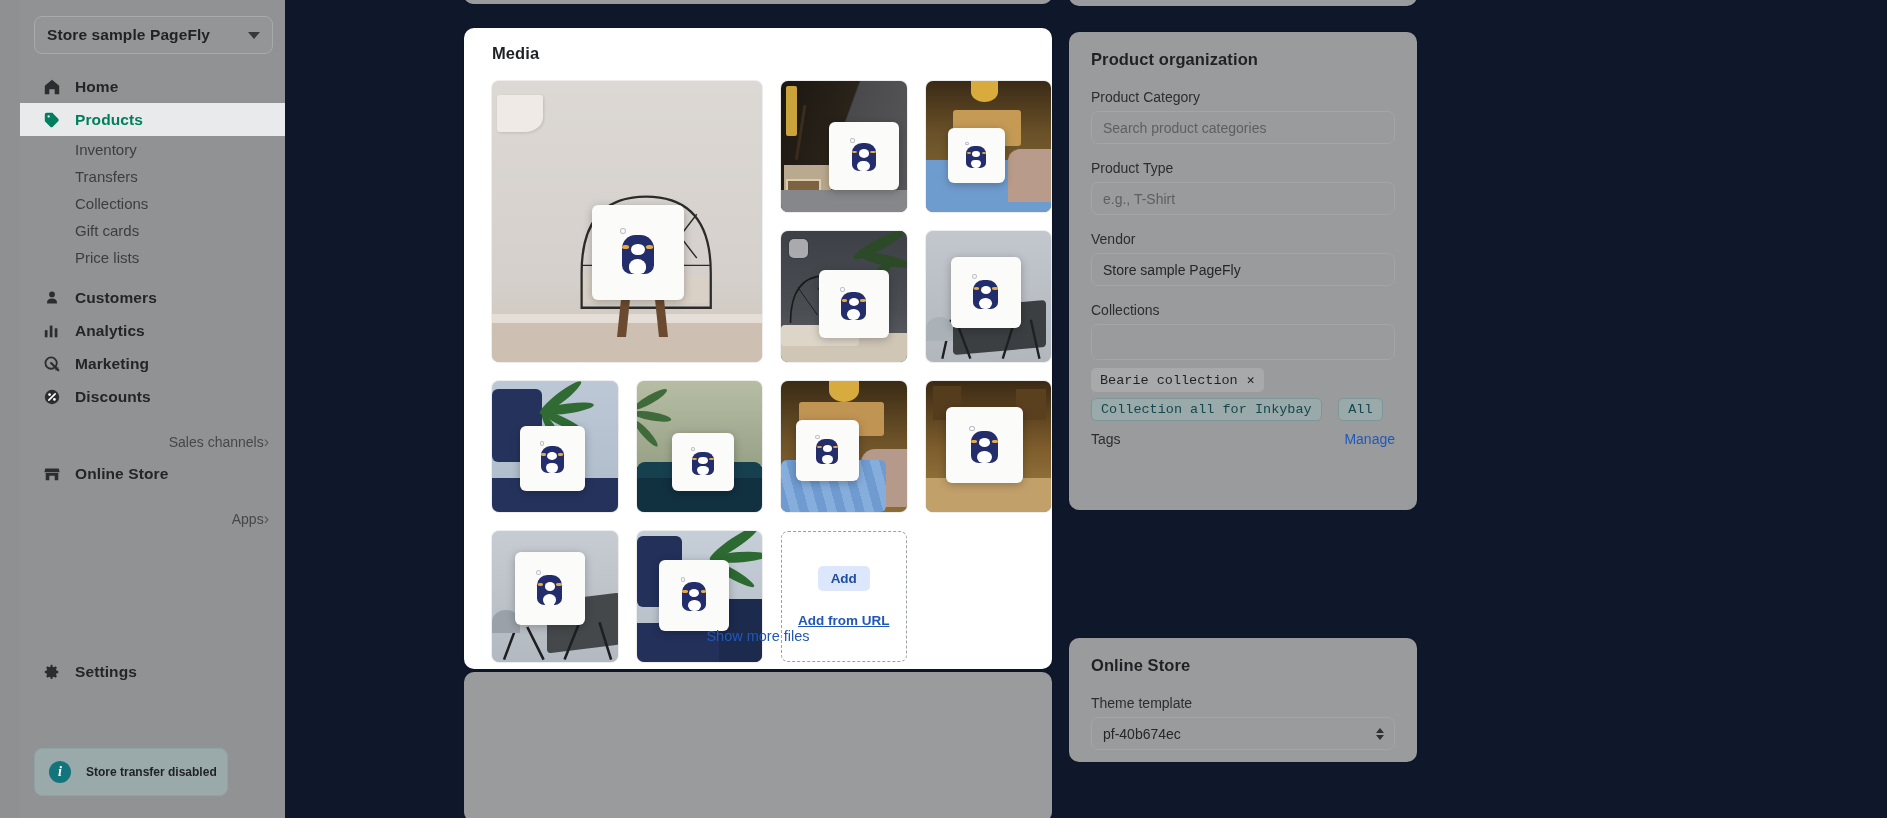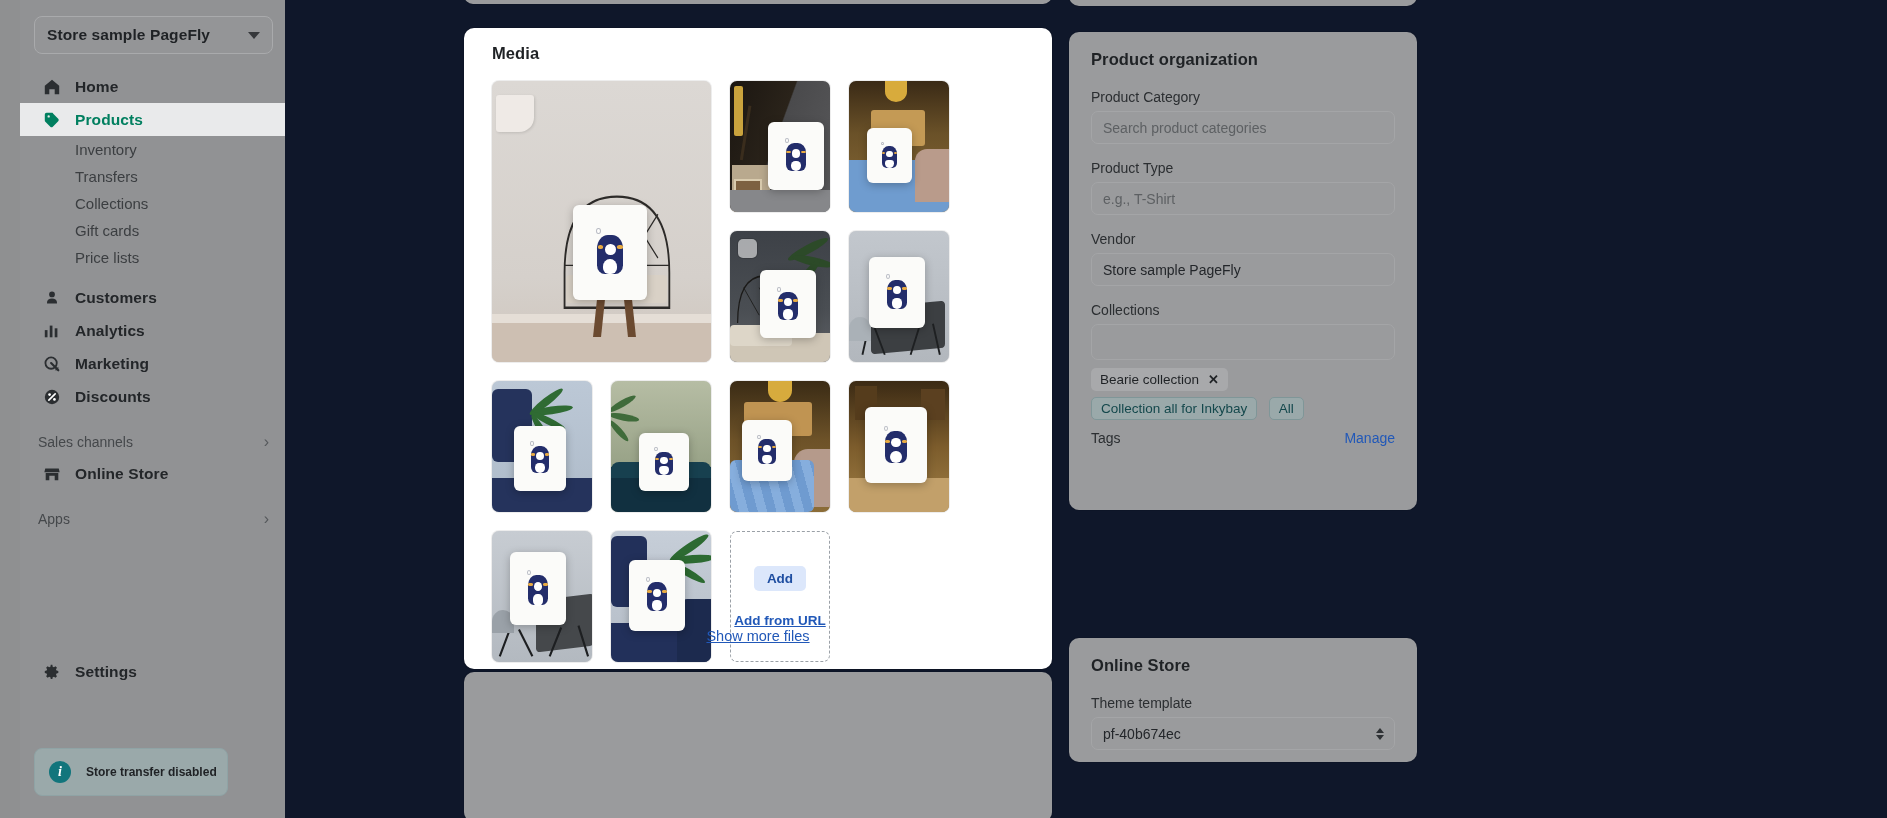--- a/index.html
+++ b/index.html
@@ -83,20 +83,21 @@
   .nav-sub .label {
     font-size: 15px; color: #3b3e41; font-weight: 500;
   }
 
   .nav-section {
     display: flex; align-items: center;
     height: 30px;
     padding: 0 16px 0 18px;
     margin-top: 14px;
     cursor: pointer;
+    text-align: right;
   }
   .nav-section .label {
     flex: 1;
     font-size: 14px; color: #45484b; font-weight: 500;
   }
   .nav-section .chev {
     color: #56595c; font-size: 16px; line-height: 1;
   }
 
   .nav-spacer-small { height: 10px; }
@@ -162,21 +163,21 @@
   }
   #media-title {
     position: absolute; left: 28px; top: 16px;
     font-size: 16.5px; font-weight: 700; color: #1f2225;
     letter-spacing: 0.1px;
   }
 
   
   #media-grid {
     position: absolute; left: 28px; top: 53px;
-    width: 457px;
+    width: 559px;
     display: grid;
     grid-template-columns: repeat(4, 1fr);
     grid-auto-rows: 131px;
     gap: 19px;
   }
   .tile {
     border-radius: 7px;
     overflow: hidden;
     position: relative;
     cursor: pointer;
@@ -220,21 +221,20 @@
     font-size: 13.5px; font-weight: 700;
     text-decoration: underline;
     cursor: pointer;
   }
   #show-more-files {
     position: absolute; left: 0; right: 0; top: 600px;
     text-align: center;
     color: #2158b8;
     font-size: 14.5px; font-weight: 500;
     cursor: pointer;
-    text-decoration: underline;
   }
 
   
   #right-col { position: absolute; left: 784px; top: 0; width: 348px; }
   #card-right-top {
     position: absolute; left: 0; top: -18px;
     width: 348px; height: 24px;
   }
   #org-card {
     position: absolute; left: 0; top: 32px;
@@ -273,21 +273,21 @@
     font-size: 14px;
     color: #23262a;
     font-family: "Liberation Sans", sans-serif;
     outline: none;
     display: flex; align-items: center;
   }
   .input.placeholder { color: #5d6063; }
   .input.tall { height: 36px; }
   .mb16 { margin-bottom: 16px; }
 
-  .chips { margin-top: 8px; }
+  .chips { margin-top: 8px; font-family: Liberation Mono, monospace; }
   .chip-removable {
     display: inline-flex; align-items: center; gap: 9px;
     background: #a8a9ab;
     border-radius: 5px;
     padding: 4px 9px;
     font-size: 13.5px; color: #1f2225;
     margin-bottom: 6px;
     cursor: pointer;
   }
   .chip-removable .x {

